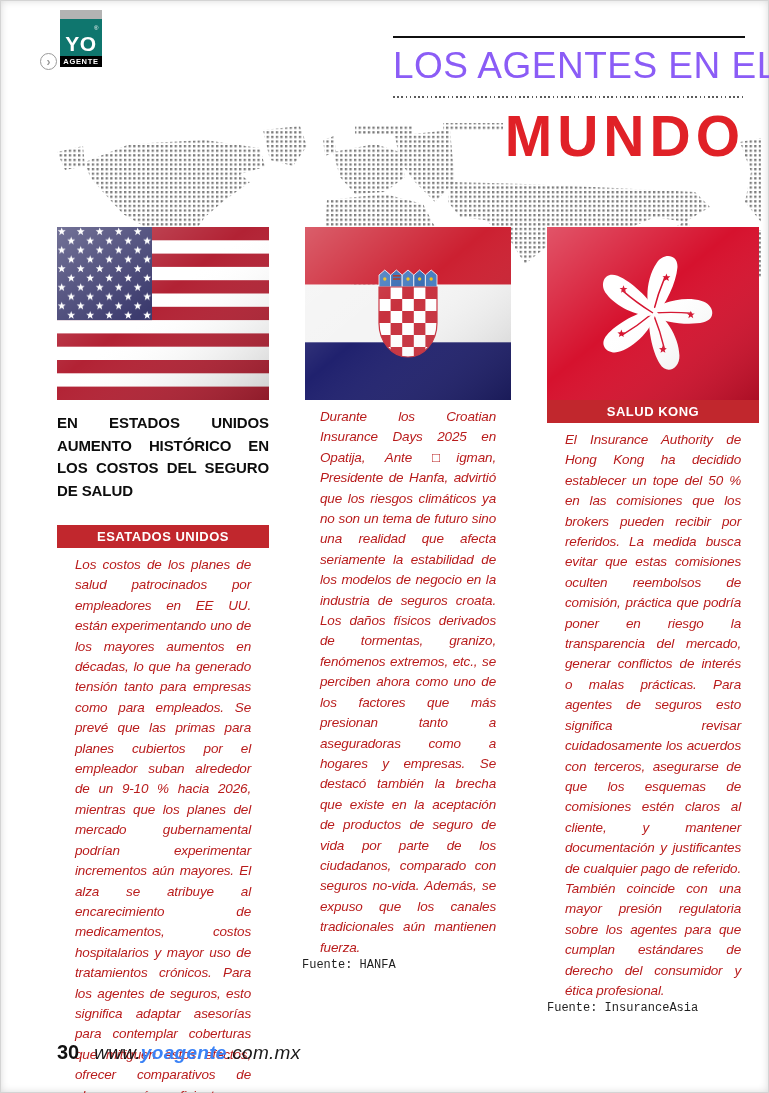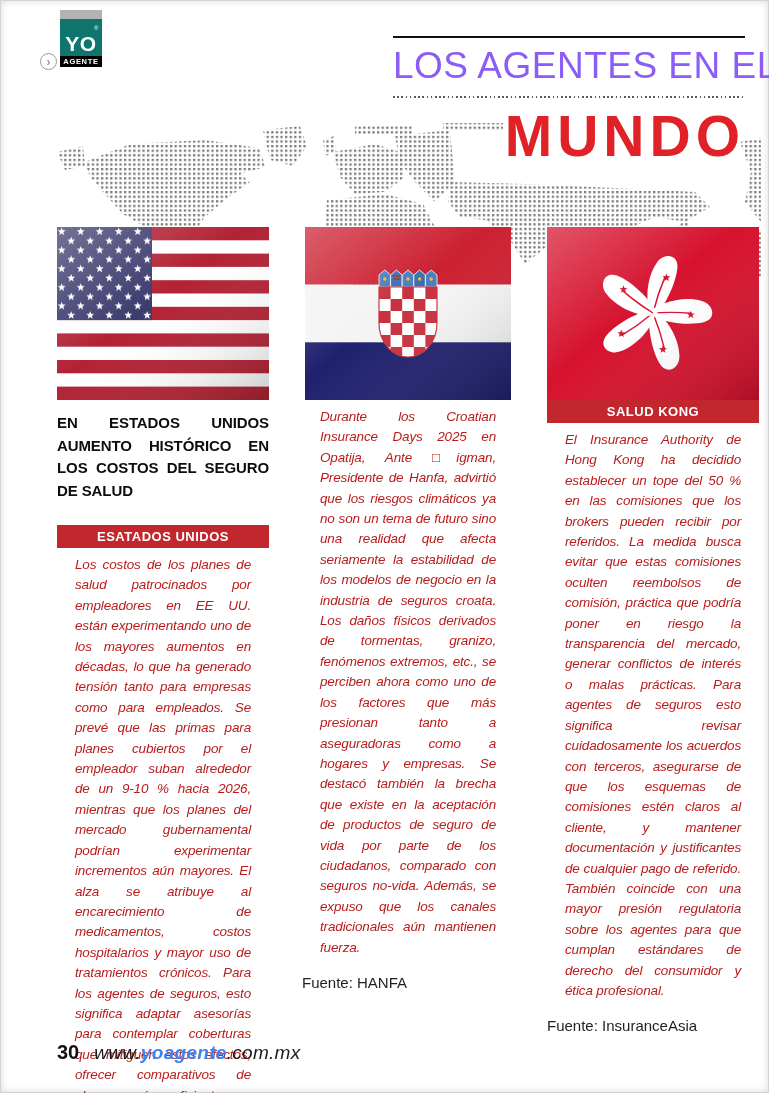--- a/index.html
+++ b/index.html
@@ -33,21 +33,21 @@
   .columns{position:absolute;left:57px;top:227px;width:668px;z-index:1;
         display:grid;grid-template-columns:repeat(3,1fr);column-gap:33px;}
   .flag{height:173px;overflow:hidden;}
   .flag svg{display:block;}
   .headline{height:113px;margin:12px 0 0;font-size:15px;line-height:22.5px;font-weight:bold;
         color:#0d0d0d;text-align:justify;letter-spacing:-.1px;}
   .banner{height:23px;line-height:23px;background:#c1272d;color:#fff;text-align:center;
         font-weight:bold;font-size:13px;letter-spacing:.5px;}
   .body{margin:7px 18px 0;font-style:italic;font-size:13.5px;line-height:20.4px;color:#b91c1c;
         text-align:justify;letter-spacing:-.15px;}
-  .source{margin-top:16px;font-size:15px;color:#1f1f1f;}
+  .source{margin-top:0;font-size:12px;color:#1f1f1f;font-family:Liberation Mono, monospace;}
   
   .footer{position:absolute;left:57px;top:1041px;display:flex;align-items:baseline;gap:15px;z-index:2;}
   .pagenum{font-weight:bold;font-size:20px;color:#111;}
   .site{font-style:italic;font-size:19px;color:#1a1a1a;letter-spacing:.3px;}
   .site .brand{font-weight:bold;color:#3b82f6;}
   .hidden-defs{position:absolute;width:0;height:0;overflow:hidden;}
 </style>
 </head>
 <body>
 

